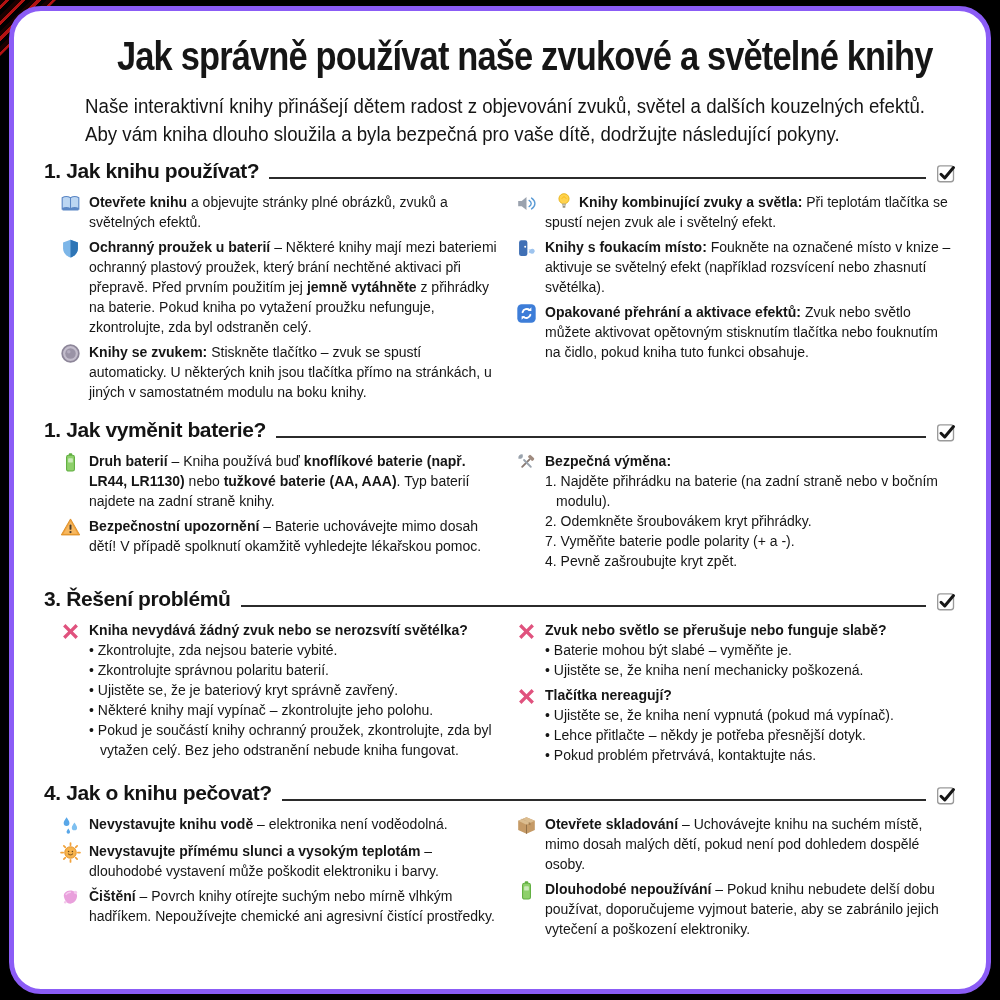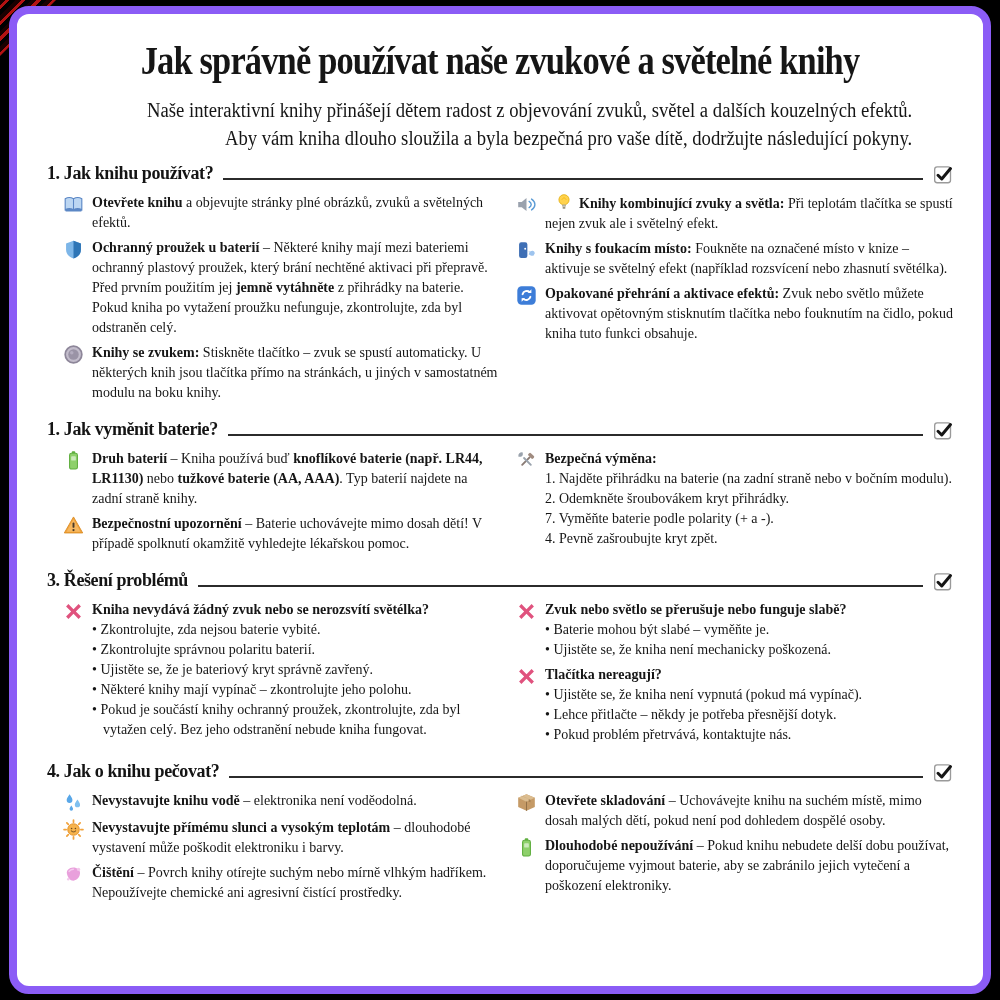--- a/index.html
+++ b/index.html
@@ -6,36 +6,36 @@
   html,body { width:1000px; height:1000px; }
   body { background:#000; font-family:"Liberation Sans", sans-serif; color:#111; }
   .page { position:relative; width:1000px; height:1000px; background:#000; overflow:hidden; }
   .corner-artifact{
     position:absolute; left:0; top:0; width:56px; height:56px;
     background:repeating-linear-gradient(135deg,#1a0000 0 4px,#b31212 4px 7px,#000 7px 11px);
     clip-path:polygon(0 0,100% 0,0 100%);
   }
   .card {
     position:absolute; left:9px; top:6px; right:9px; bottom:6px;
-    background:#fff; border:8px solid #8b5cf6; border-radius:20px;
-    padding:14px 30px 0 30px; overflow:hidden;font-family:Liberation Serif, serif;
+    background:#fff; border:5px solid #8b5cf6; border-radius:32px;
+    padding:14px 30px 0 30px; overflow:hidden;
   }
   .title {
     text-align:center; font-size:41px; font-weight:800; letter-spacing:-1px;
     white-space:nowrap; transform:scaleX(0.84); transform-origin:center;
     margin-top:8px; color:#161616;
   }
-  .intro { margin-top:12px; text-align:right; }
+  .intro { margin-top:12px; text-align:left; }
   .intro-line {
     font-size:20.5px; line-height:28px; white-space:nowrap;
     transform:scaleX(0.91); transform-origin:center; color:#151515;
   }
   .sec { margin-top:11px; }
   .sec-head { display:flex; align-items:flex-end; }
-  .sec-title { font-size:18px; font-weight:700; letter-spacing:-0.4px; white-space:nowrap; color:#141414; }
+  .sec-title { font-size:21px; font-weight:700; letter-spacing:-0.4px; white-space:nowrap; color:#141414; }
   .hline { flex:1; border-bottom:2px solid #2b2b2b; margin:0 10px 4px 10px; }
   .chk { width:20px; height:20px; flex:0 0 20px; margin-bottom:0px; }
   .chk svg { width:100%; height:100%; display:block; }
   .cols { display:grid; grid-template-columns:1fr 1fr; column-gap:16px; padding:5px 0 0 16px; }
   .item { display:flex; gap:8px; margin:4px 0 5px 0; }
   .ic { flex:0 0 21px; width:21px; height:21px; margin-top:1px; }
   .ic svg { width:100%; height:100%; display:block; }
   .ic2 { display:inline-block; width:18px; height:18px; vertical-align:-3px; margin:0 6px 0 10px; }
   .ic2 svg { width:100%; height:100%; display:block; }
   .tx { font-size:14px; line-height:20px; color:#161616; }

